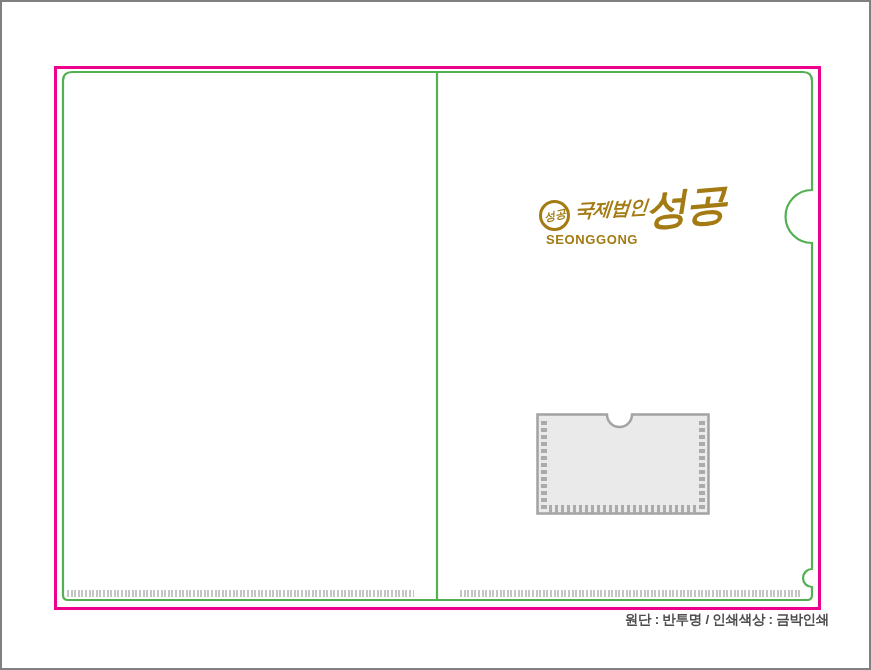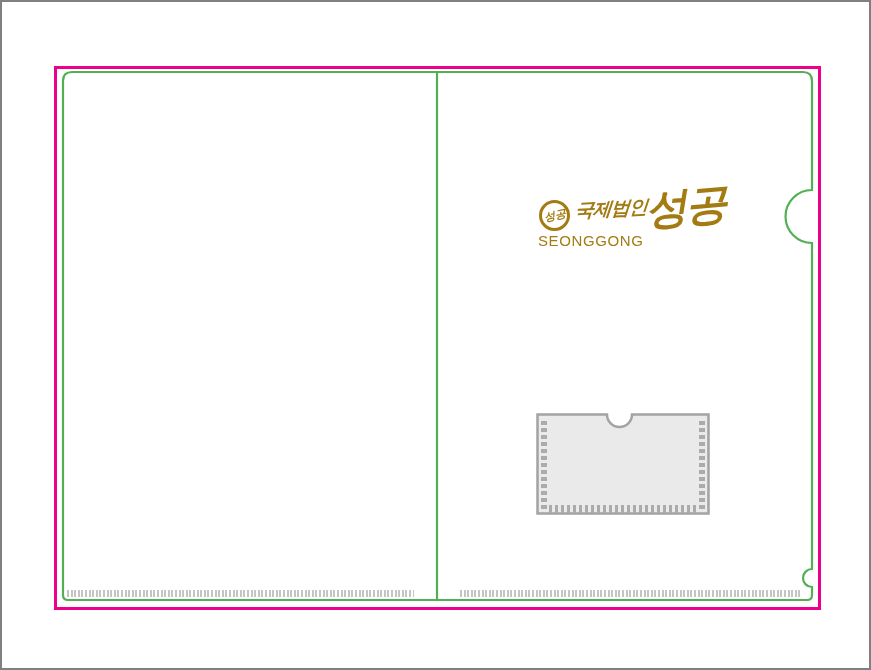--- a/index.html
+++ b/index.html
@@ -38,21 +38,21 @@
     position:absolute;left:37px;top:4px;
     font-family:"Liberation Serif","DejaVu Serif",serif;font-style:italic;font-weight:bold;
     font-size:19px;letter-spacing:-1px;transform:skewX(-8deg) rotate(-3deg);white-space:nowrap;
   }
   .callig-big{
     position:absolute;left:107px;top:-8px;
     font-family:"Liberation Serif","DejaVu Serif",serif;font-style:italic;font-weight:bold;
     font-size:42px;letter-spacing:-2px;transform:rotate(-5deg);white-space:nowrap;line-height:1.1;
   }
   .roman{
-    position:absolute;left:0;top:40px;font-weight:normal;font-size:15px;letter-spacing:0.6px;
+    position:absolute;left:8px;top:40px;font-weight:bold;font-size:13px;letter-spacing:0.6px;
   }
   
   .pocket{position:absolute;left:534px;top:410px;width:174px;height:104px;}
   .pocket svg{position:absolute;left:0;top:0;}
   .pocket-fill{fill:var(--pocket-fill,#EAEAEA);stroke:var(--pocket-border,#A3A3A3);stroke-width:2.5;}
   .stitch{position:absolute;}
   .stitch-left{left:5px;top:9px;width:6px;height:88px;
     background:repeating-linear-gradient(180deg,var(--pocket-stitch,#ABABAB) 0 4px,transparent 4px 7px);}
   .stitch-right{right:5px;top:9px;width:6px;height:88px;
     background:repeating-linear-gradient(180deg,var(--pocket-stitch,#ABABAB) 0 4px,transparent 4px 7px);}
@@ -103,14 +103,15 @@
 
   <div class="pocket">
     <svg width="174" height="104" viewBox="0 0 174 104" xmlns="http://www.w3.org/2000/svg">
       <path class="pocket-fill" d="M 1.5 2.5 L 71 2.5 A 12.5 12.5 0 0 0 96 2.5 L 172.5 2.5 L 172.5 101.5 L 1.5 101.5 Z"></path>
     </svg>
     <div class="stitch stitch-left"></div>
     <div class="stitch stitch-right"></div>
     <div class="stitch stitch-bottom"></div>
   </div>
 
+  <div class="note">원단 : 반투명 / 인쇄색상 : 금박인쇄</div>
 
 </div>
 
 </body></html>

